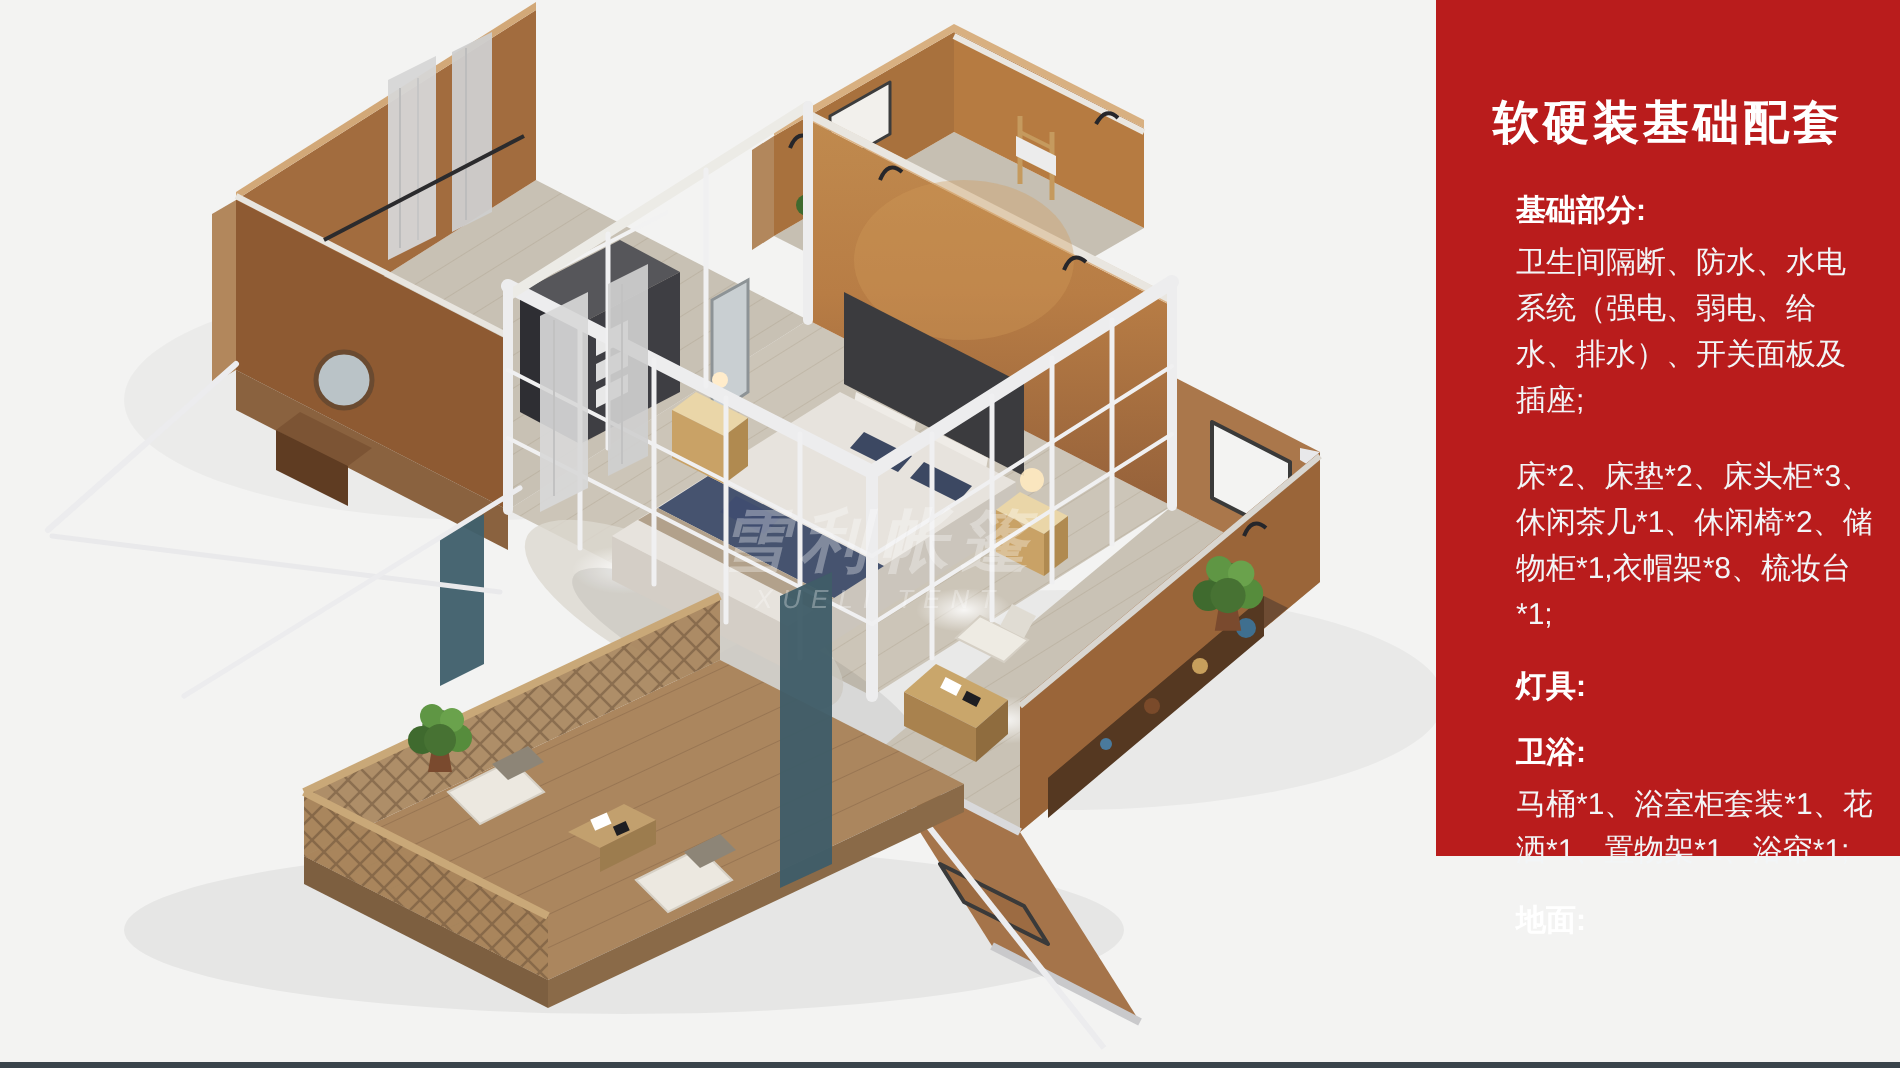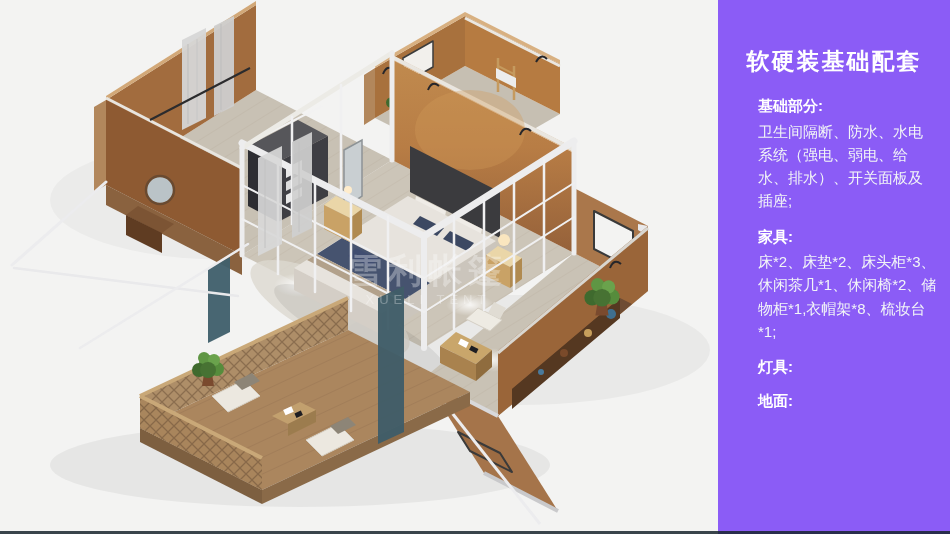--- a/index.html
+++ b/index.html
@@ -1,22 +1,22 @@
 <!DOCTYPE html>
 <html><head>
 <meta charset="utf-8">
 <style>
   html,body{margin:0;padding:0;}
   body{width:950px;height:534px;overflow:hidden;
        font-family:"Liberation Sans","DejaVu Sans",sans-serif;}
   .stage{position:relative;width:950px;height:534px;background:#f3f3f2;}
-  .render-panel{position:absolute;left:0;top:0;width:795px;height:534px;background:#f3f3f2;}
+  .render-panel{position:absolute;left:12px;top:0;width:795px;height:534px;background:#f3f3f2;font-style:italic;}
   .render-panel svg{display:block;}
-  .sidebar{position:absolute;left:718px;top:0;width:232px;height:534px;
-           background:#8b5cf6;color:#ffffff;box-sizing:border-box;}
+  .sidebar{position:absolute;left:718px;top:0;width:232px;height:428px;
+           background:#b91c1c;color:#ffffff;box-sizing:border-box;}
   .sidebar-title{position:absolute;left:0;right:0;top:46px;margin:0;text-align:center;
                  font-size:23px;font-weight:700;letter-spacing:2px;color:#fff;}
   .sections{position:absolute;left:40px;right:13px;top:96px;}
   .section{margin-bottom:14px;}
   .section h3{margin:0 0 4px 0;font-size:15px;font-weight:700;line-height:1.3;color:#fff;}
   .section p{margin:0;font-size:15px;line-height:1.55;color:#f2f5f7;}
   .bottom-edge{position:absolute;left:0;bottom:0;width:950px;height:3px;background:#18242e;opacity:.85;}
 </style>
 </head>
 <body>
@@ -300,25 +300,28 @@
   </div>
 
   <aside class="sidebar">
     <h1 class="sidebar-title">软硬装基础配套</h1>
     <div class="sections">
       <div class="section">
         <h3>基础部分:</h3>
         <p>卫生间隔断、防水、水电系统（强电、弱电、给水、排水）、开关面板及插座;</p>
       </div>
       <div class="section">
-        <h3>家具:</h3>
         <p>床*2、床垫*2、床头柜*3、休闲茶几*1、休闲椅*2、储物柜*1,衣帽架*8、梳妆台*1;</p>
       </div>
       <div class="section">
         <h3>灯具:</h3>
+      </div>
+      <div class="section">
+        <h3>卫浴:</h3>
+        <p>马桶*1、浴室柜套装*1、花洒*1、置物架*1、浴帘*1;</p>
       </div>
       <div class="section">
         <h3>地面:</h3>
       </div>
     </div>
   </aside>
 
   <div class="bottom-edge"></div>
 </div>
 

